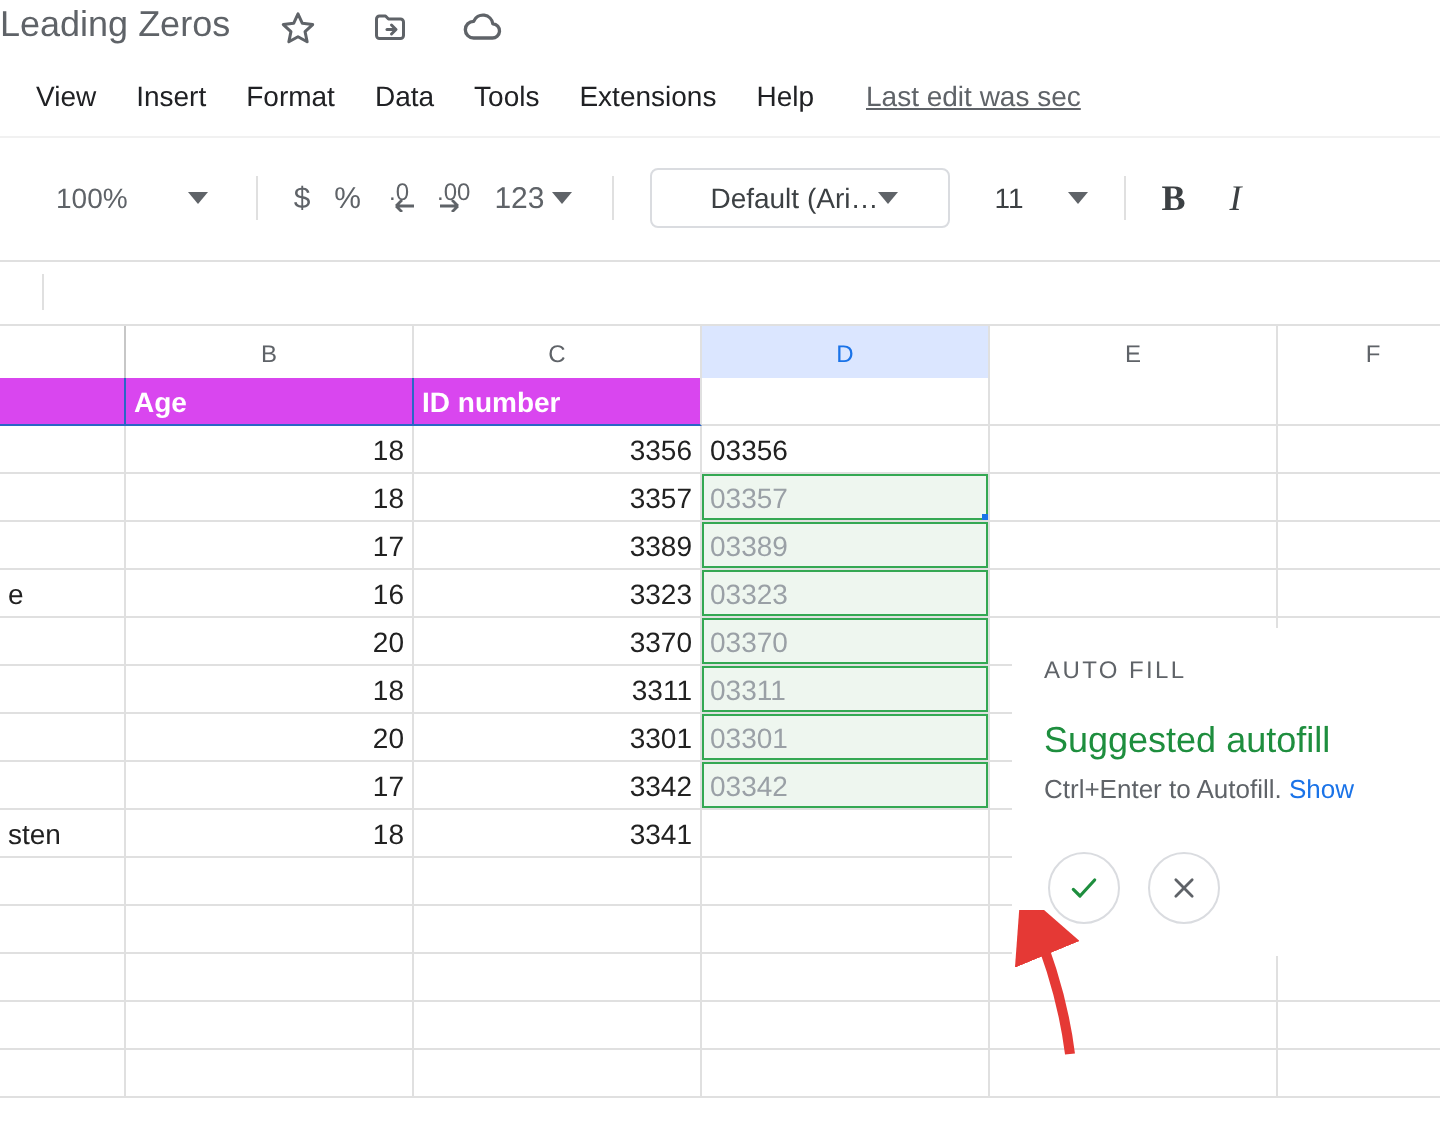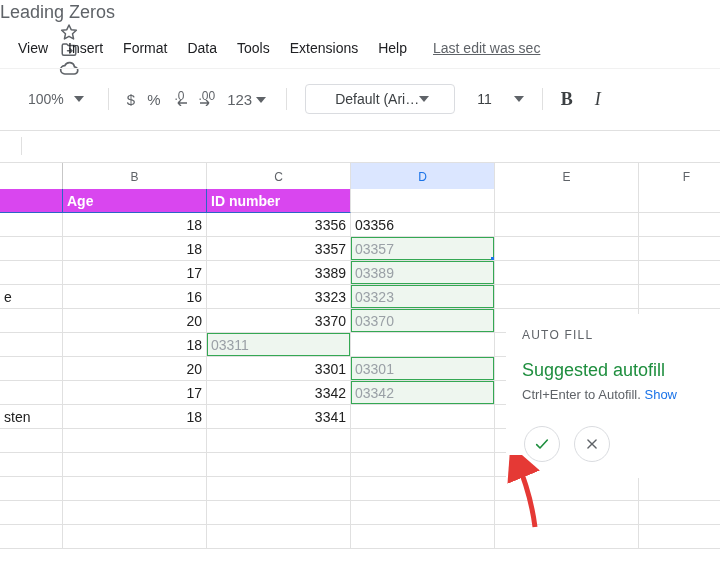--- a/index.html
+++ b/index.html
@@ -16,22 +16,20 @@
     -moz-osx-font-smoothing: grayscale;
   }
 
   
   .title-row {
     position: absolute;
     left: 0;
     top: 2px;
     height: 28px;
     display: flex;
-    align-items: center;
-    flex-direction: column;
   }
   .doc-title {
     font-size: 18px;
     color: #5f6368;
     margin-left: 0;
     white-space: nowrap;
   }
   .title-icon {
     display: inline-flex;
     align-items: center;
@@ -84,20 +82,21 @@
     display: flex;
     align-items: center;
     color: #5f6368;
     font-size: 14px;
     padding-left: 28px;
     gap: 0;
   }
   .tb-zoom {
     display: flex; align-items: flex-start; margin-right: 24px;
     cursor: pointer;
+    gap: 20px;
   }
   .tb-zoom .caret { margin-left: 10px; }
   .tb-divider {
     width: 1px; height: 22px; background: #e0e0e0; margin-right: 18px;
   }
   .tb-btn {
     margin-right: 14px;
     cursor: pointer;
     display: inline-flex;
     align-items: center;
@@ -464,20 +463,21 @@
     <div class="cell a-col cw-A left"></div>
     <div class="cell cw-B right">20</div>
     <div class="cell cw-C right">3370</div>
     <div class="cell cw-D left suggest">03370</div>
     <div class="cell cw-E left"></div>
     <div class="cell cw-F left" style="border-right:none;"></div>
   </div>
   <div class="row">
     <div class="cell a-col cw-A left"></div>
     <div class="cell cw-B right">18</div>
+    <div class="cell cw-C right">3311</div>
     <div class="cell cw-D left suggest">03311</div>
     <div class="cell cw-E left"></div>
     <div class="cell cw-F left" style="border-right:none;"></div>
   </div>
   <div class="row">
     <div class="cell a-col cw-A left"></div>
     <div class="cell cw-B right">20</div>
     <div class="cell cw-C right">3301</div>
     <div class="cell cw-D left suggest">03301</div>
     <div class="cell cw-E left"></div>

